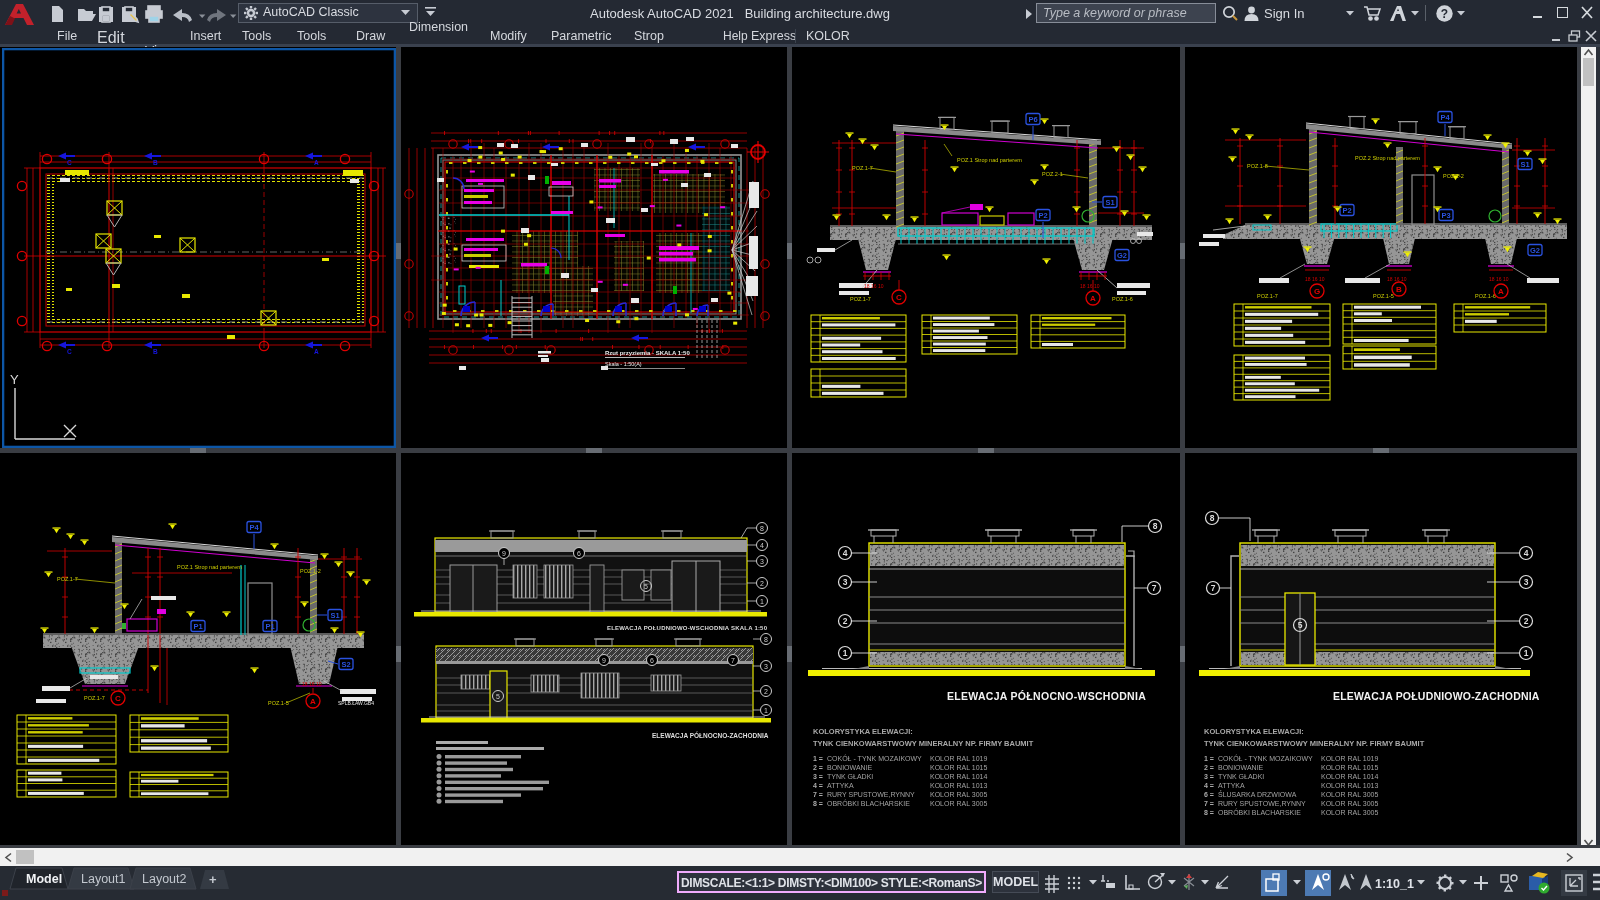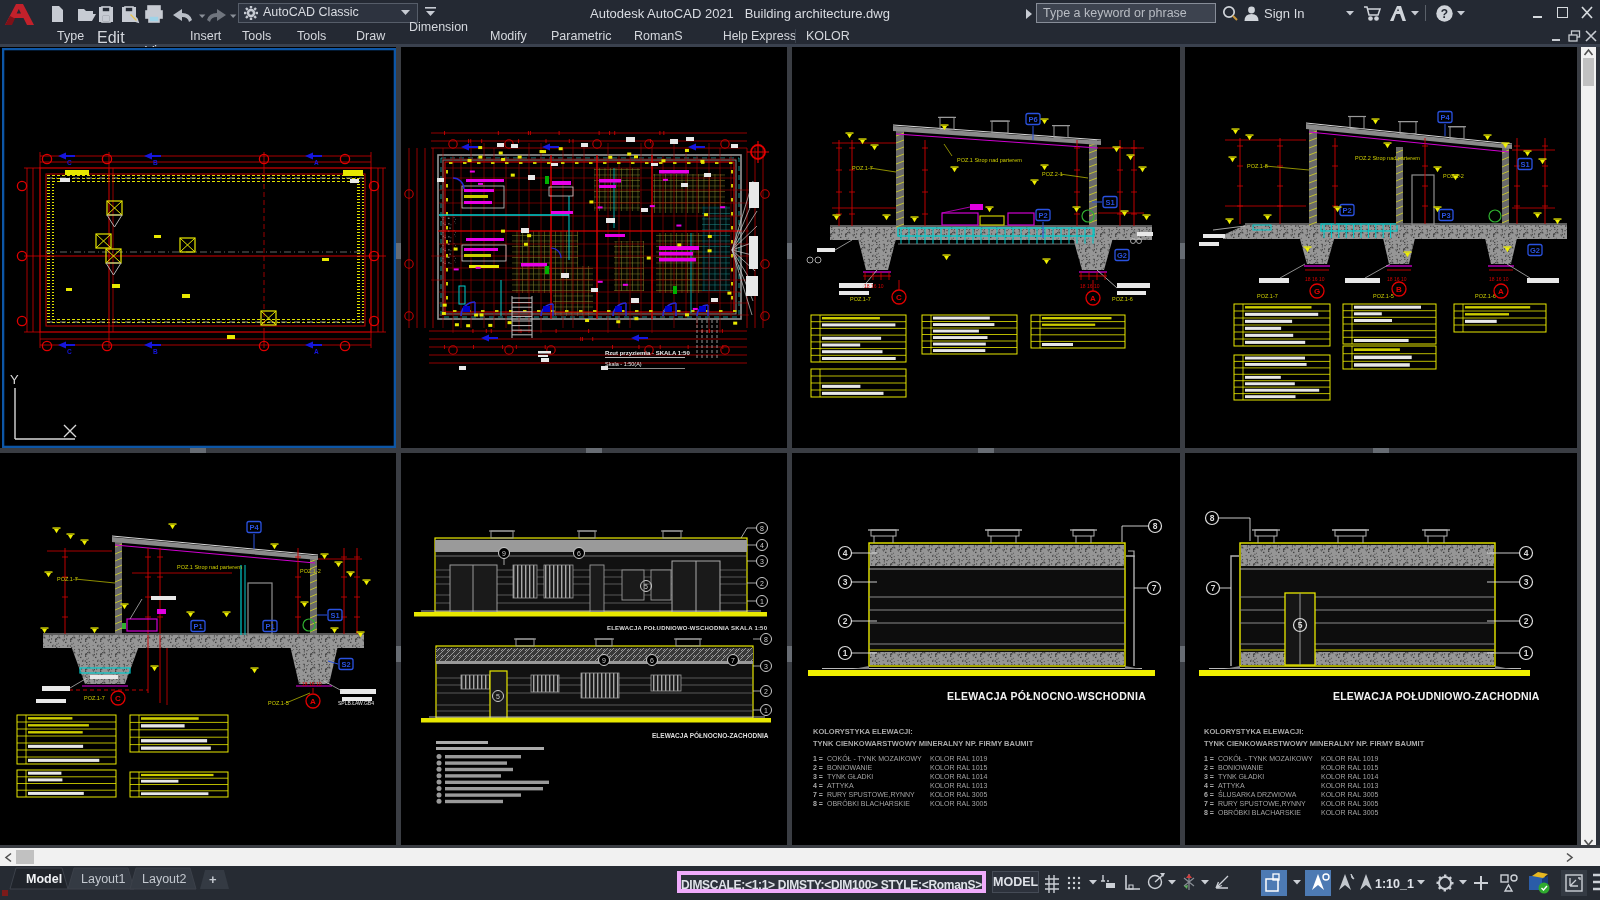--- a/index.html
+++ b/index.html
@@ -151,21 +151,21 @@
     </svg>
     <svg class="abs" style="left:424px;top:7px" width="14" height="12" viewBox="0 0 14 12">
       <rect x="1" y="0" width="11" height="1.6" fill="#c7cbd3"></rect>
       <path d="M2 4 l4.5 5 l4.5 -5 z" fill="#c7cbd3"></path>
     </svg>
     <div class="abs mtxt" style="left:590px;top:6px">Autodesk AutoCAD 2021&nbsp;&nbsp;&nbsp;Building architecture.dwg</div>
     <svg class="abs" style="left:1024px;top:8px" width="10" height="12" viewBox="0 0 10 12">
       <path d="M2 1 l6 5 l-6 5 z" fill="#c7cbd3"></path>
     </svg>
     <div class="abs" style="left:1036px;top:3px;width:180px;height:20px;background:#3d434f;border:1px solid #878d98"></div>
-    <div class="abs" style="left:1043px;top:6px;color:#b9bdc4;font-size:12.5px;">Type a keyword or phrase</div>
+    <div class="abs" style="left:1043px;top:6px;color:#b9bdc4;font-size:12.5px;font-style:italic">Type a keyword or phrase</div>
     <svg class="abs" style="left:1221px;top:4px" width="18" height="19" viewBox="0 0 18 19">
 <circle cx="8" cy="8" r="5.2" fill="none" stroke="#d0d4da" stroke-width="1.7"></circle>
 <line x1="11.8" y1="11.8" x2="16" y2="16" stroke="#c8963c" stroke-width="2"></line>
 </svg>
     <svg class="abs" style="left:1243px;top:5px" width="17" height="17" viewBox="0 0 17 17">
 <circle cx="8.5" cy="5" r="3.4" fill="#d0d4da"></circle>
       <path d="M1.5 16 q0 -7 7 -7 q7 0 7 7 z" fill="#d0d4da"></path>
 </svg>
     <div class="abs mtxt" style="left:1264px;top:6px">Sign In</div>
     <svg class="abs" style="left:1345px;top:10px" width="10" height="7" viewBox="0 0 10 7">
@@ -190,31 +190,31 @@
 <text x="9.5" y="13.6" font-size="12" font-weight="bold" fill="#242933" text-anchor="middle" font-family="Liberation Sans">?</text>
 </svg>
     <svg class="abs" style="left:1456px;top:10px" width="10" height="7" viewBox="0 0 10 7">
       <path d="M1 1 l4 4.5 l4 -4.5 z" fill="#c7cbd3"></path>
     </svg>
     <div class="abs" style="left:1533px;top:16px;width:9px;height:2px;background:#d6dade"></div>
     <div class="abs" style="left:1557px;top:7px;width:11px;height:11px;border:1.5px solid #d6dade"></div>
     <svg class="abs" style="left:1581px;top:6px" width="12" height="13" viewBox="0 0 12 13">
       <path d="M1 1 L11 12 M11 1 L1 12" stroke="#d6dade" stroke-width="1.7"></path>
     </svg>
-    <div class="abs" style="left:57px;top:29px;color:#d4d7dd;font-size:12.5px">Type</div>
+    <div class="abs" style="left:57px;top:29px;color:#d4d7dd;font-size:12.5px">File</div>
     <div class="abs" style="left:97px;top:29px;color:#d4d7dd;font-size:16px">Edit</div>
     <div class="abs" style="left:145px;top:43px;color:#d4d7dd;font-size:14px">View</div>
     <div class="abs" style="left:190px;top:29px;color:#d4d7dd;font-size:12.5px">Insert</div>
     <div class="abs" style="left:242px;top:29px;color:#d4d7dd;font-size:12.5px">Tools</div>
     <div class="abs" style="left:297px;top:29px;color:#d4d7dd;font-size:12.5px">Tools</div>
     <div class="abs" style="left:356px;top:29px;color:#d4d7dd;font-size:12.5px">Draw</div>
     <div class="abs" style="left:409px;top:20px;color:#d4d7dd;font-size:12.5px">Dimension</div>
     <div class="abs" style="left:490px;top:29px;color:#d4d7dd;font-size:12.5px">Modify</div>
     <div class="abs" style="left:551px;top:29px;color:#d4d7dd;font-size:12.5px">Parametric</div>
-    <div class="abs" style="left:634px;top:29px;color:#d4d7dd;font-size:12.5px">RomanS</div>
+    <div class="abs" style="left:634px;top:29px;color:#d4d7dd;font-size:12.5px">Strop</div>
     <div class="abs" style="left:723px;top:29px;color:#d4d7dd;font-size:12px">Help</div>
     <div class="abs" style="left:751px;top:29px;color:#d4d7dd;font-size:12.5px">Express</div>
     <div class="abs" style="left:806px;top:29px;color:#d4d7dd;font-size:12.5px">KOLOR</div>
     <div class="abs" style="left:795px;top:29px;width:1px;height:14px;background:#3c434e"></div>
     <div class="abs" style="left:1552px;top:39px;width:8px;height:2px;background:#c8ccd2"></div>
     <svg class="abs" style="left:1568px;top:30px" width="13" height="13" viewBox="0 0 13 13">
 <rect x="3.5" y="1" width="8" height="6" fill="none" stroke="#c8ccd2" stroke-width="1.3"></rect>
 <rect x="1" y="5" width="8" height="6" fill="#242933" stroke="#c8ccd2" stroke-width="1.3"></rect>
 </svg>
     <svg class="abs" style="left:1585px;top:30px" width="12" height="12" viewBox="0 0 12 12">
@@ -1613,21 +1613,21 @@
 <path d="M10 23 L16 2 L62 2 L68 23 Z" fill="#20242b" stroke="#3c414a" stroke-width="1"></path>
 <text x="26" y="17" fill="#f0f2f5" font-size="12.5" font-weight="bold">Model</text>
 <path d="M68 23 L74 2 L128 2 L134 23 Z" fill="#343a43" stroke="#3c414a" stroke-width="1"></path>
 <text x="81" y="17" fill="#c3c8cf" font-size="12.5">Layout1</text>
 <path d="M130 23 L136 2 L190 2 L196 23 Z" fill="#343a43" stroke="#3c414a" stroke-width="1"></path>
 <text x="142" y="17" fill="#c3c8cf" font-size="12.5">Layout2</text>
 <path d="M200 23 L205 4 L224 4 L229 23 Z" fill="#343a43"></path>
 <text x="209" y="18" fill="#c3c8cf" font-size="13" font-weight="bold">+</text>
 </svg>
     <div class="abs" style="left:2px;top:890px;width:6px;height:6px;background:#7a1a1a"></div>
-    <div class="abs" style="left:677px;top:871px;width:309px;height:22px;background:#2d323c;border:4px solid #f0abfc;color:#dfe2e8;font-size:12px;font-weight:bold;letter-spacing:-0.3px;text-align:center;line-height:20px;white-space:nowrap">DIMSCALE:&lt;1:1&gt; DIMSTY:&lt;DIM100&gt; STYLE:&lt;RomanS&gt;</div>
+    <div class="abs" style="left:677px;top:871px;width:309px;height:22px;background:#2d323c;border:2px solid #f0abfc;color:#dfe2e8;font-size:12px;font-weight:bold;letter-spacing:-0.3px;text-align:center;line-height:20px;white-space:nowrap">DIMSCALE:&lt;1:1&gt; DIMSTY:&lt;DIM100&gt; STYLE:&lt;RomanS&gt;</div>
     <div class="abs" style="left:992px;top:871px;width:47px;height:22px;background:#2d323c;border:1px solid #454b56;color:#dfe2e8;font-size:12.5px;font-weight:bold;text-align:center;line-height:20px">MODEL</div>
     <svg class="abs" style="left:1043px;top:866px" width="557" height="34" viewBox="0 0 557 34">
 <g stroke="#ccd0d6" stroke-width="1.4" fill="none">
  <path d="M2 13 h14 M2 18 h14 M2 23 h14 M6 9 v18 M11 9 v18"></path>
 </g>
 <g fill="#ccd0d6">
  <g transform="translate(22,0)">
           <circle cx="4" cy="12" r="1.2"></circle>
           <circle cx="4" cy="17" r="1.2"></circle>
           <circle cx="4" cy="22" r="1.2"></circle>

